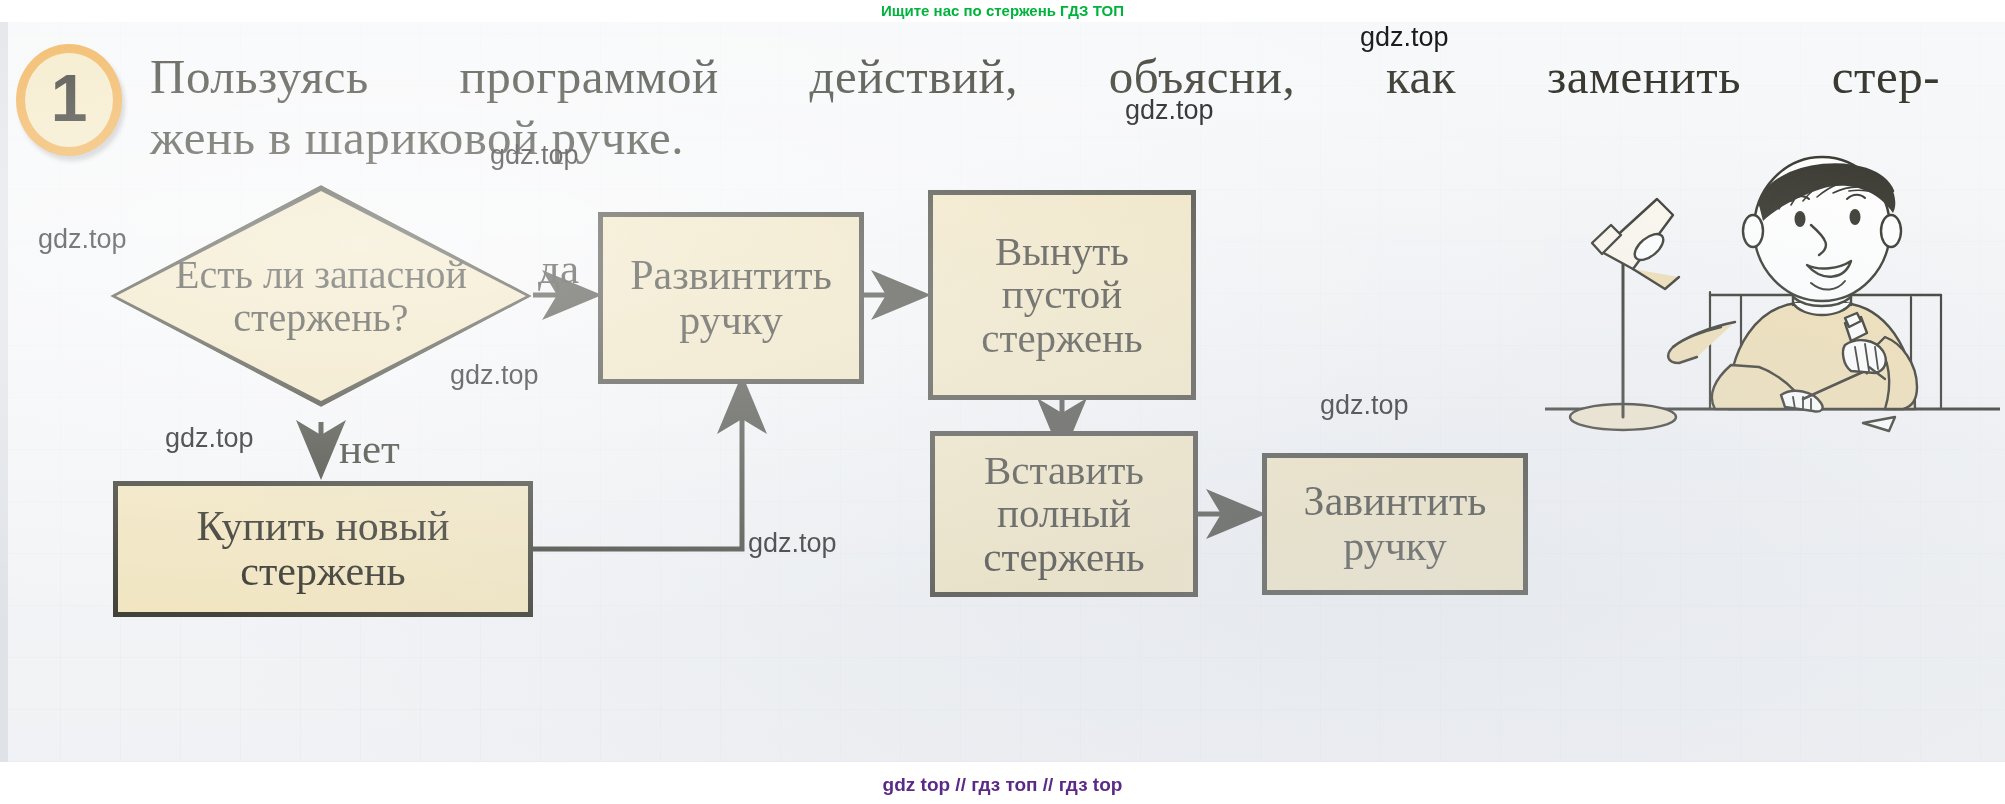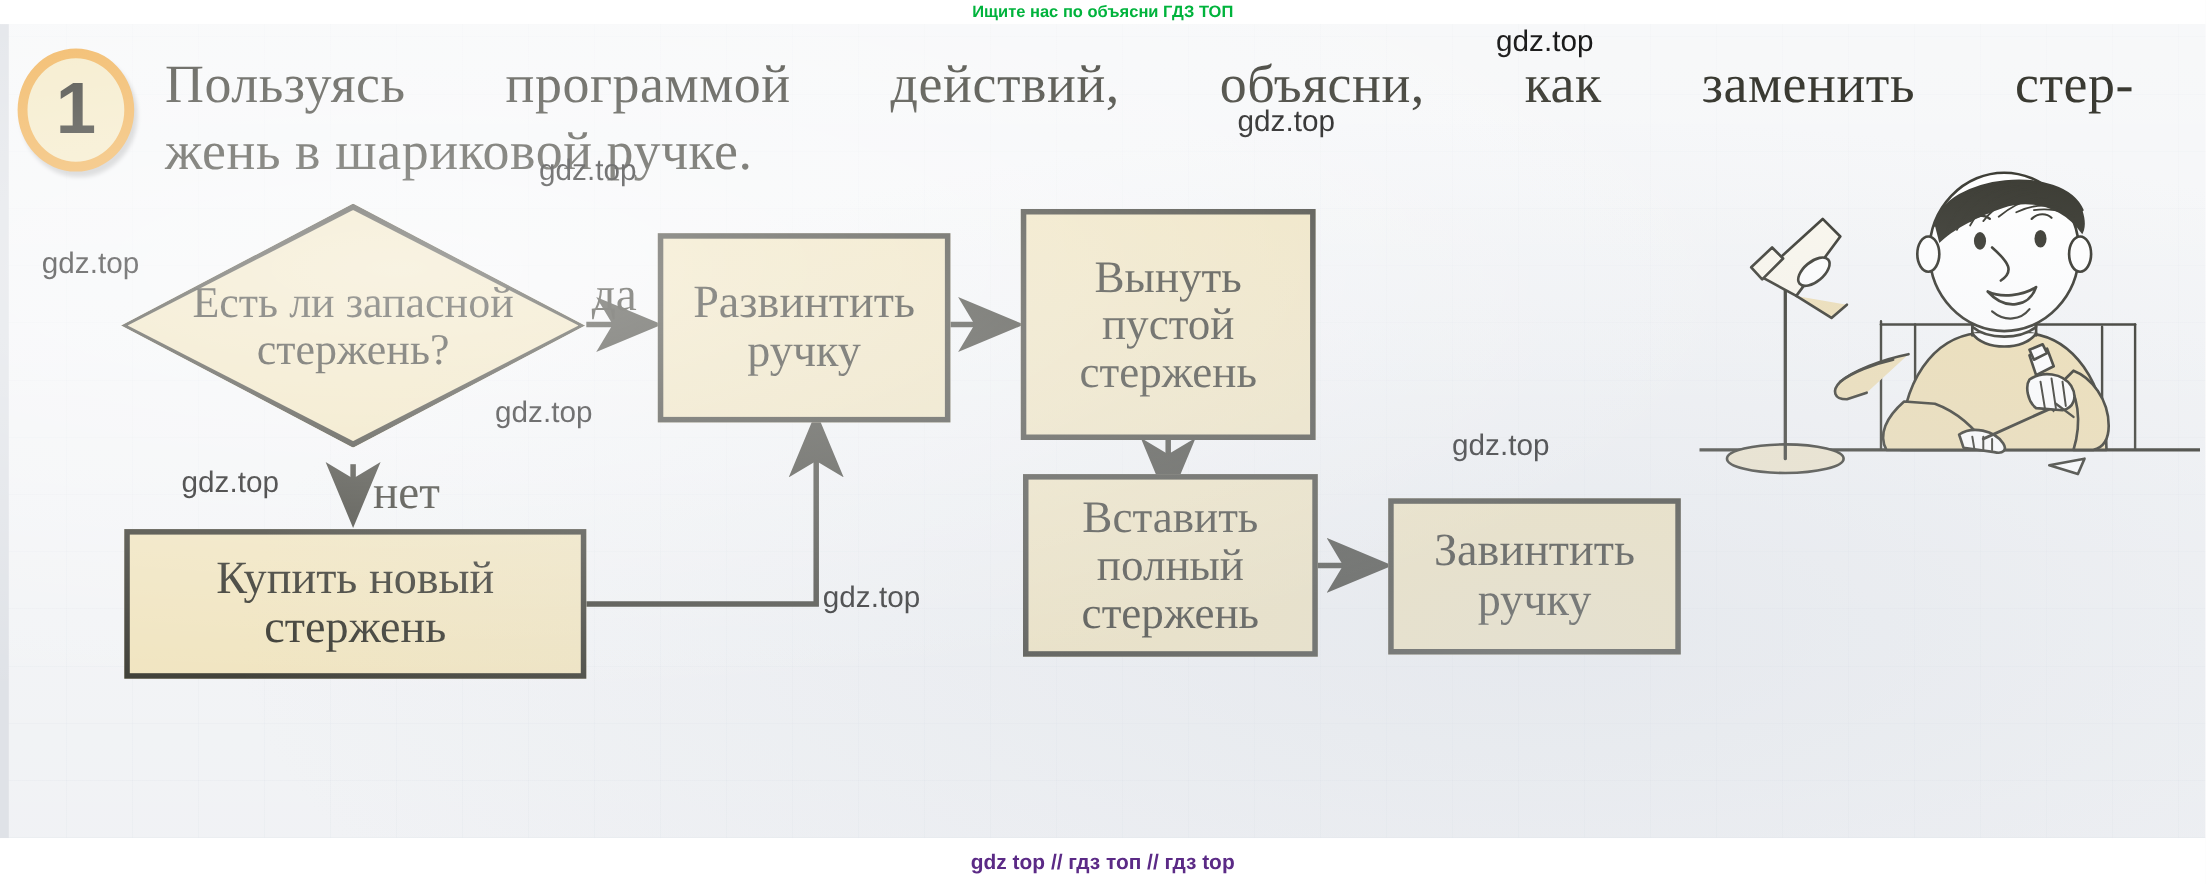--- a/index.html
+++ b/index.html
@@ -133,21 +133,21 @@
   svg.edges { position:absolute; left:0; top:0; width:2005px; height:740px; overflow:visible; }
 
   
   .illus { position:absolute; left:1545px; top:125px; width:455px; height:300px; }
 </style>
 </head>
 <body>
 
 <div id="page">
 
-  <div class="promo-top">Ищите нас по объясни ГДЗ ТОП</div>
+  <div class="promo-top">Ищите нас по стержень ГДЗ ТОП</div>
 
   <div class="scan">
     <div class="scan-left-margin"></div>
 
     <div class="badge">
       <div class="badge-num">1</div>
     </div>
 
     <div class="heading">
       <span class="l1">Пользуясь программой действий, объясни, как заменить стер-</span>

